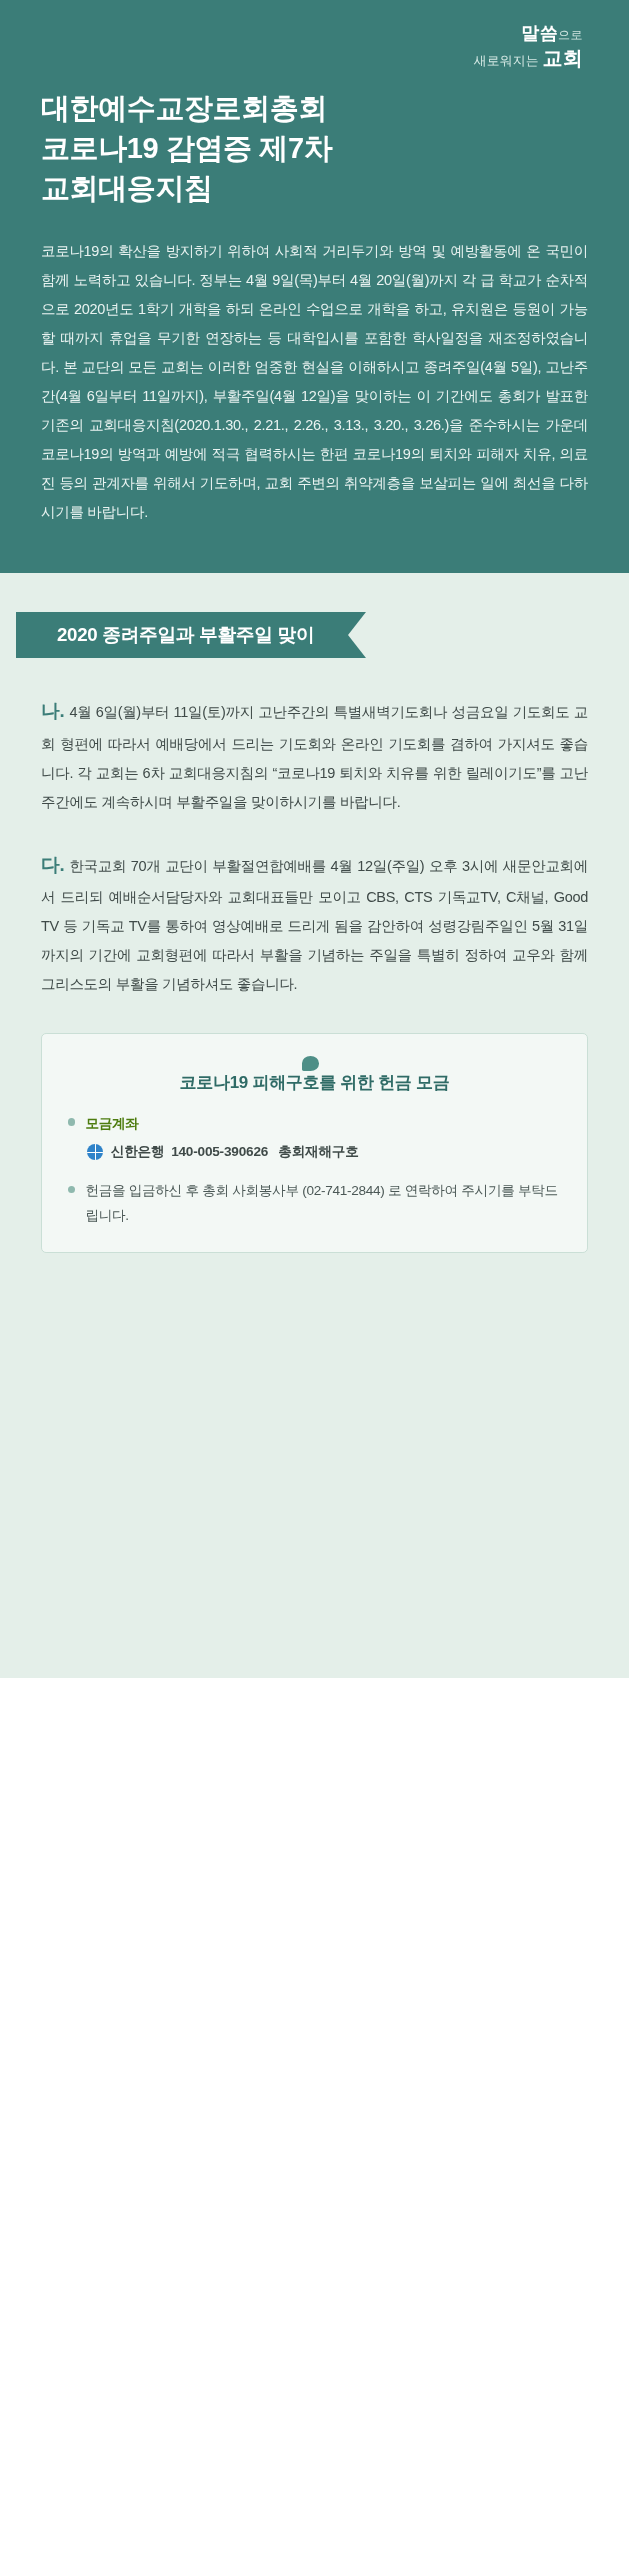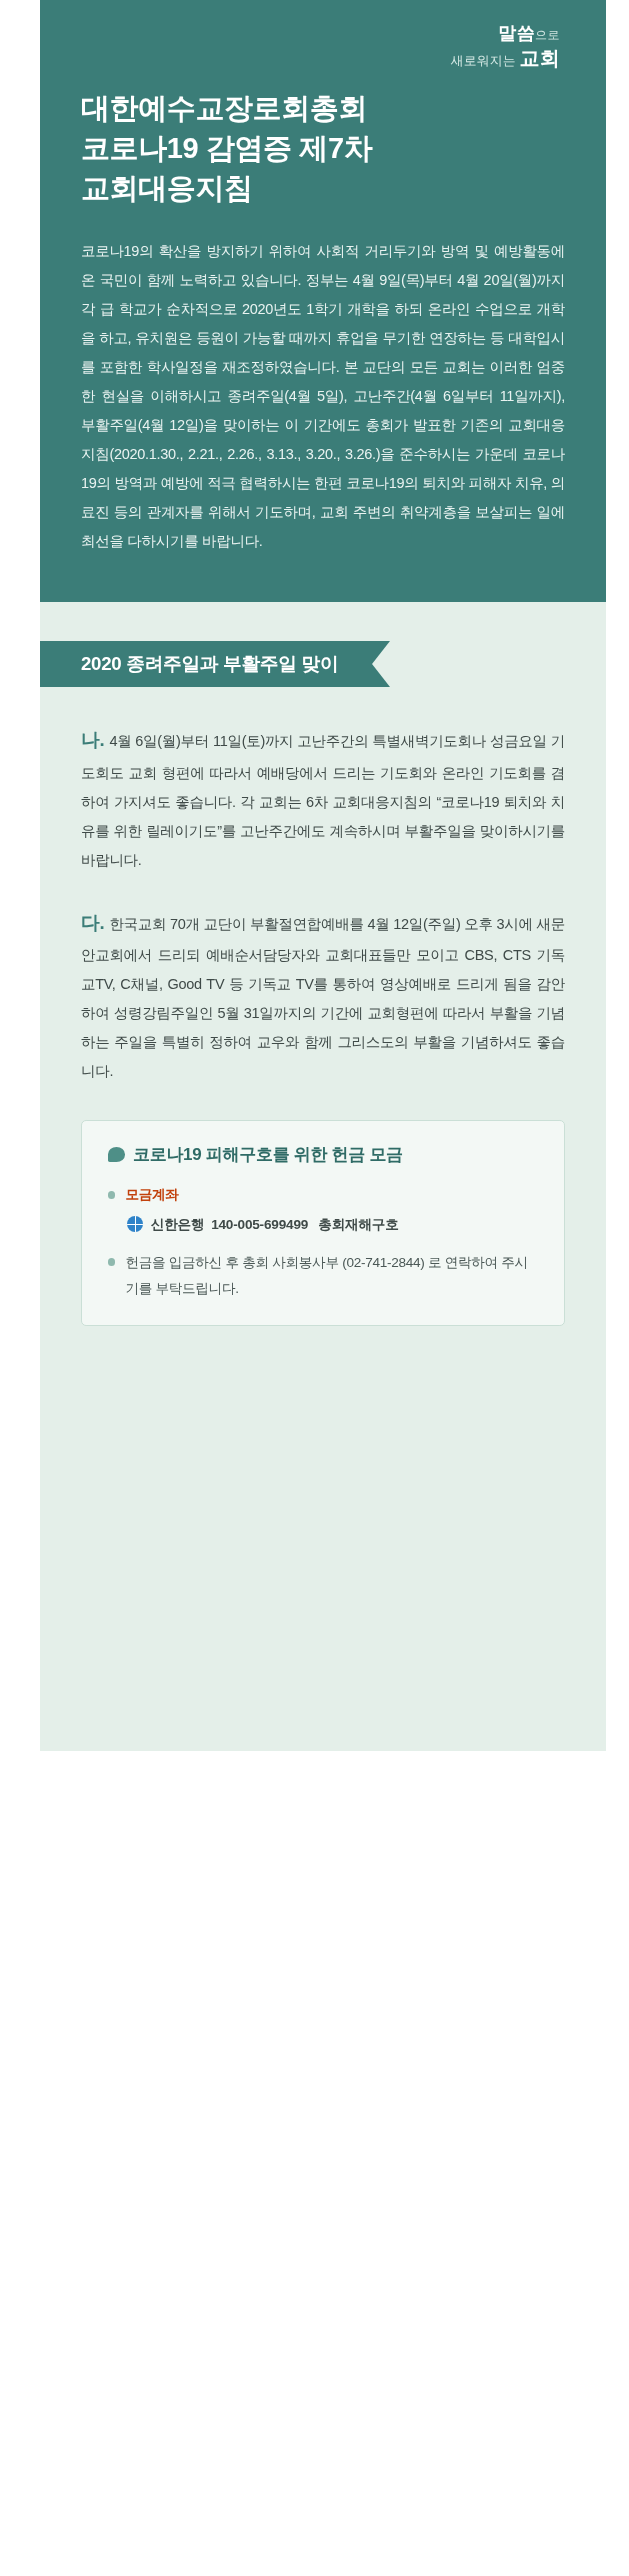--- a/index.html
+++ b/index.html
@@ -6,25 +6,24 @@
     margin: 0;
     padding: 0;
   }
   body {
     width: 629px;
     font-family: "Liberation Sans", "DejaVu Sans", sans-serif;
     background: #ffffff;
   }
   .page {
     position: relative;
-    width: 566px;
+    width: 629px;
     min-height: 2576px;
     background: #ffffff;
     overflow: hidden;
-    margin-left: 40px;
   }
 
   
   .top-section {
     background: #3b7d78;
     padding: 22px 41px 46px 41px;
     box-sizing: border-box;
     position: relative;
   }
 
@@ -83,21 +82,21 @@
   }
 
   .ribbon-wrap {
     position: relative;
     margin: 0 0 34px -41px;
     width: 544px;
     height: 46px;
   }
   .ribbon {
     position: absolute;
-    left: 0;
+    left: 16px;
     top: 0;
     height: 46px;
     background: #3b7d78;
     padding-left: 41px;
     padding-right: 34px;
     display: flex;
     align-items: center;
     box-sizing: border-box;
   }
   .ribbon-text {
@@ -141,20 +140,21 @@
     border: 0.9px solid #cadfd6;
     border-radius: 5.1px;
     padding: 22px 25.5px 24px 25.5px;
     margin-top: 34px;
     box-sizing: border-box;
   }
   .donation-head {
     display: flex;
     align-items: center;
     margin-bottom: 17px;
+    flex-direction: column;
   }
   .leaf-icon {
     width: 17px;
     height: 14.5px;
     background: #4e8f87;
     border-radius: 50% 50% 50% 10%;
     margin-right: 8.5px;
     flex: none;
   }
   .donation-title {
@@ -177,24 +177,23 @@
     margin-top: 7.7px;
     flex: none;
   }
   .bullet-body {
     font-size: 13.6px;
     line-height: 1.85;
     color: #4b5856;
     letter-spacing: -0.3px;
   }
   .bullet-label {
-    color: #c2410c;
+    color: #4d7c0f;
     font-weight: bold;
     font-size: 13.6px;
-    font-family: Liberation Mono, monospace;
   }
   .account-line {
     display: flex;
     align-items: center;
     margin-top: 3.4px;
     margin-left: 1.7px;
   }
   .globe-icon {
     width: 16px;
     height: 16px;
@@ -285,21 +284,21 @@
         <span class="donation-title">코로나19 피해구호를 위한 헌금 모금</span>
       </div>
 
       <div class="bullet-item">
         <span class="bullet-dot"></span>
         <div class="bullet-body">
           <div class="bullet-label">모금계좌</div>
           <div class="account-line">
             <span class="globe-icon"></span>
             <span class="account-text">신한은행</span>
-            <span class="account-text" style="margin-left:6.8px;">140-005-699499</span>
+            <span class="account-text" style="margin-left:6.8px;">140-005-390626</span>
             <span class="account-text" style="margin-left:10.2px;">총회재해구호</span>
           </div>
         </div>
       </div>
 
 
       <div class="bullet-item" style="margin-bottom:0;">
         <span class="bullet-dot"></span>
         <div class="bullet-body">헌금을 입금하신 후 총회 사회봉사부 (02-741-2844) 로 연락하여 주시기를 부탁드립니다.</div>
       </div>

